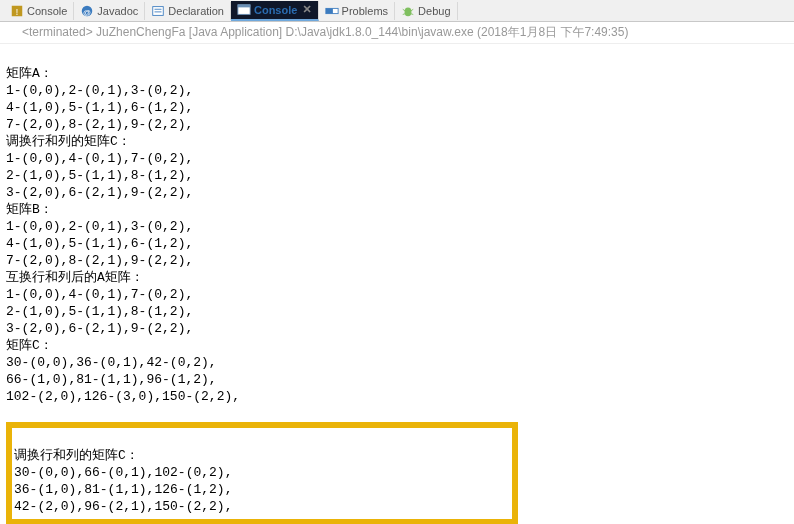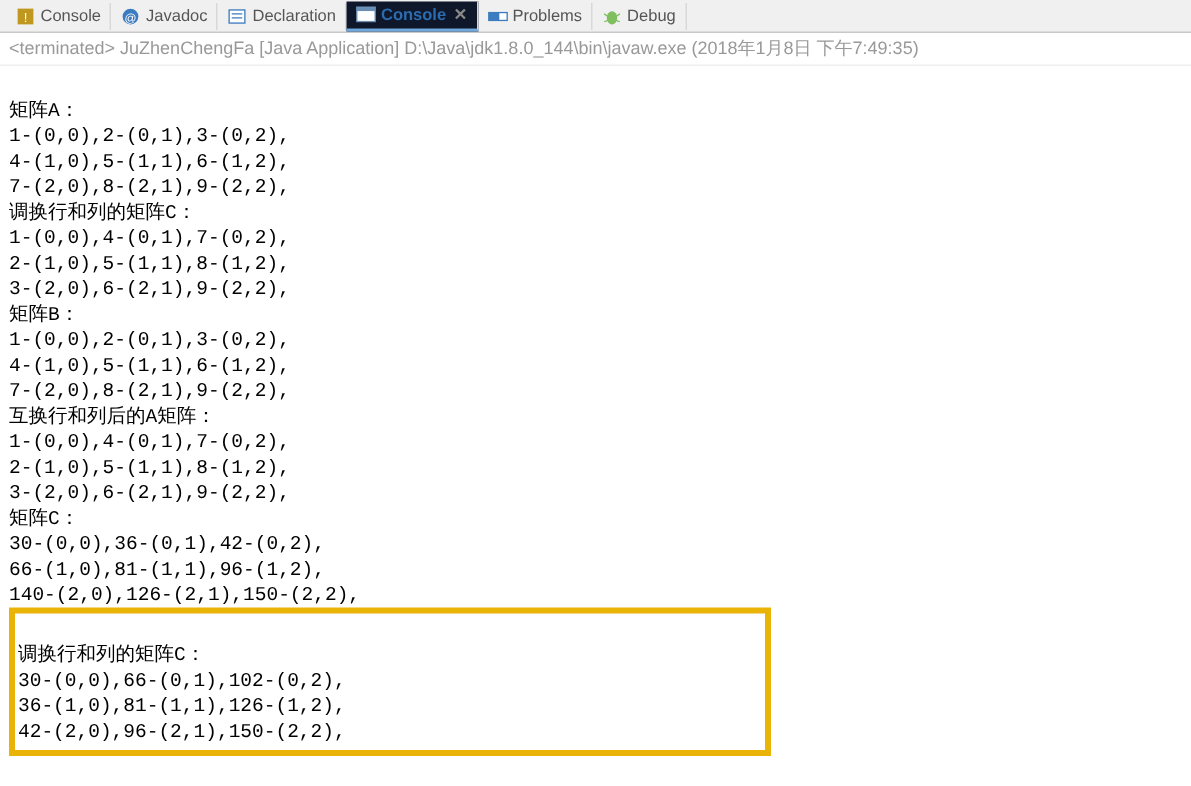--- a/index.html
+++ b/index.html
@@ -40,39 +40,39 @@
     display: inline-block;
     width: 14px;
     height: 14px;
   }
   .close-x {
     color: #888;
     margin-left: 2px;
     font-size: 11px;
   }
   .status-line {
-    padding: 2px 6px;
+    padding: 2px 22px;
     font-size: 12px;
     color: #999999;
     border-bottom: 1px solid #eee;
   }
   .status-line .term { color: #999; }
   .console-body {
     padding: 4px 6px;
     font-family: Consolas, "Courier New", monospace;
     font-size: 13px;
     line-height: 17px;
     color: #000;
     white-space: pre;
   }
   .red-box {
-    border: 4px solid #eab308;
+    border: 6px solid #eab308;
     display: inline-block;
     padding: 2px 280px 4px 2px;
-    margin-top: 0;
+    margin-top: 17px;
   }
   
   .ic-problems { fill:#c09820; }
   .ic-javadoc { fill:#3b7bbf; }
   .ic-console { fill:#6a8fb5; }
   .ic-progress { fill:#3b7bbf; }
   .ic-debug { fill:#7fbf5f; }
 </style>
 </head>
 <body>
@@ -160,20 +160,20 @@
 <span>1-(0,0),2-(0,1),3-(0,2),</span>
 <span>4-(1,0),5-(1,1),6-(1,2),</span>
 <span>7-(2,0),8-(2,1),9-(2,2),</span>
 <span>互换行和列后的A矩阵：</span>
 <span>1-(0,0),4-(0,1),7-(0,2),</span>
 <span>2-(1,0),5-(1,1),8-(1,2),</span>
 <span>3-(2,0),6-(2,1),9-(2,2),</span>
 <span>矩阵C：</span>
 <span>30-(0,0),36-(0,1),42-(0,2),</span>
 <span>66-(1,0),81-(1,1),96-(1,2),</span>
-<span>140-(2,0),126-(2,1),150-(2,2),</span>
+<span>102-(2,0),126-(3,0),150-(2,2),</span>
 <div class="red-box">
 <span>调换行和列的矩阵C：</span>
 <span>30-(0,0),66-(0,1),102-(0,2),</span>
 <span>36-(1,0),81-(1,1),126-(1,2),</span>
 <span>42-(2,0),96-(2,1),150-(2,2),</span>
 </div>
 </div>
 
 </body></html>

